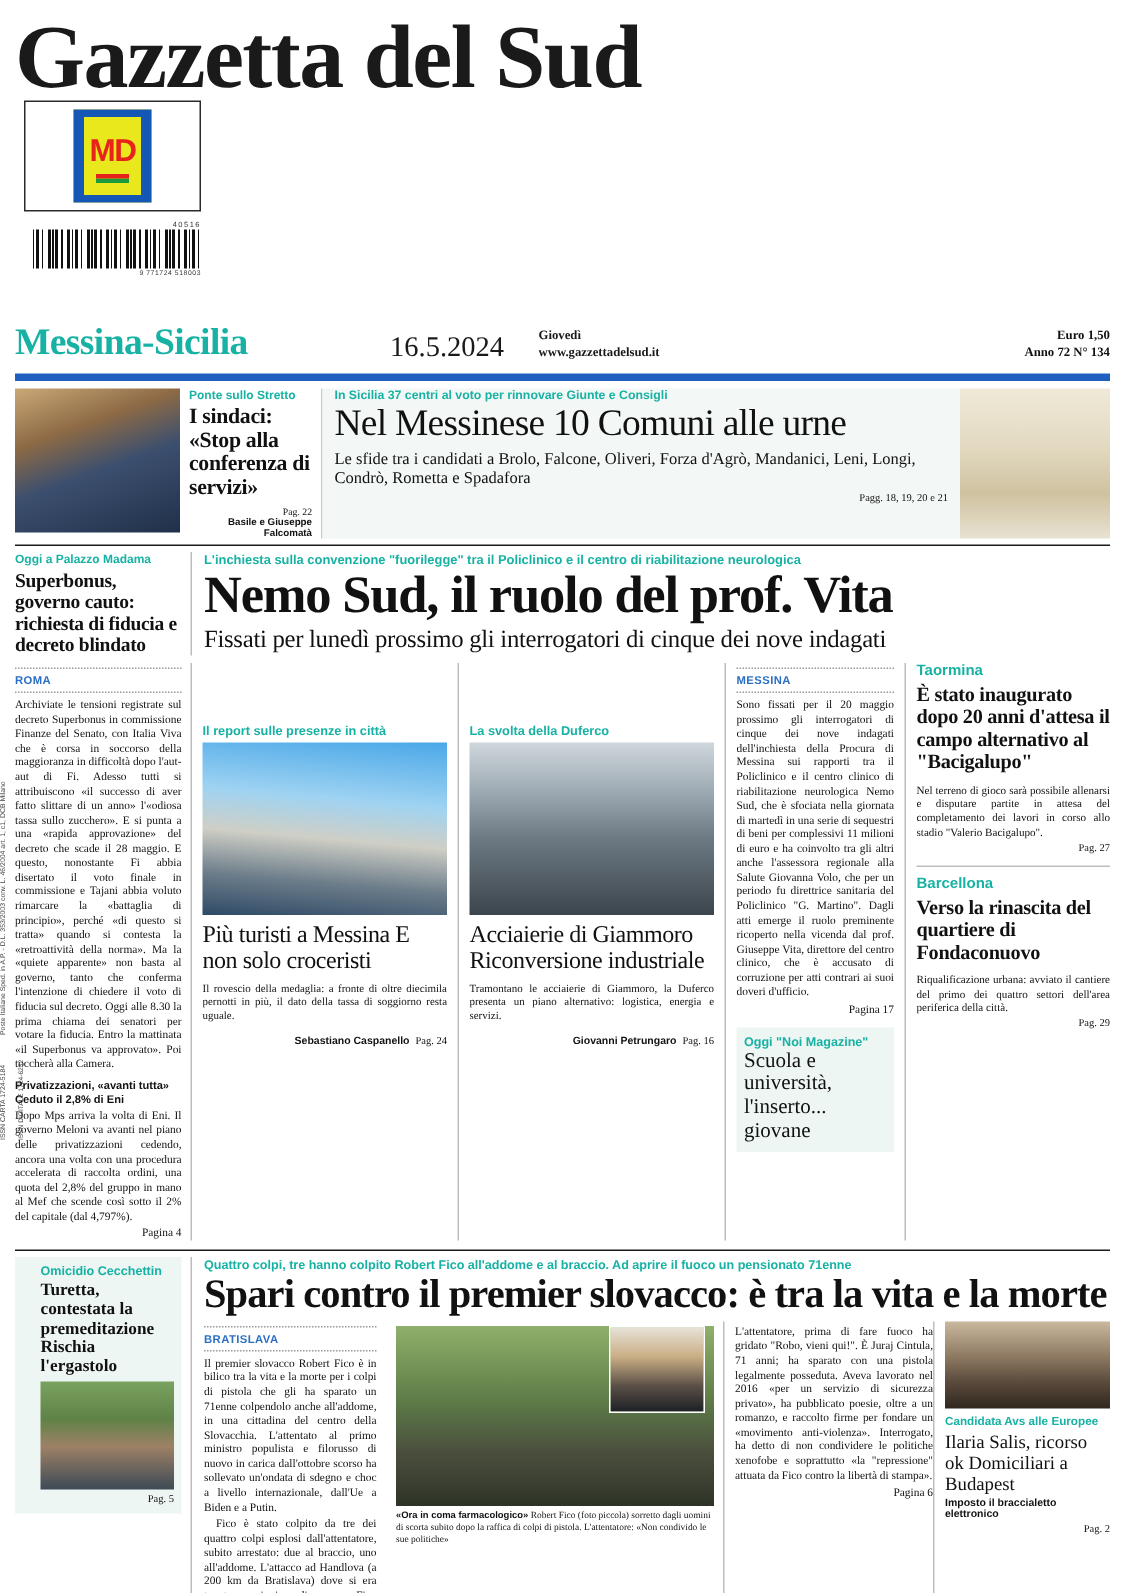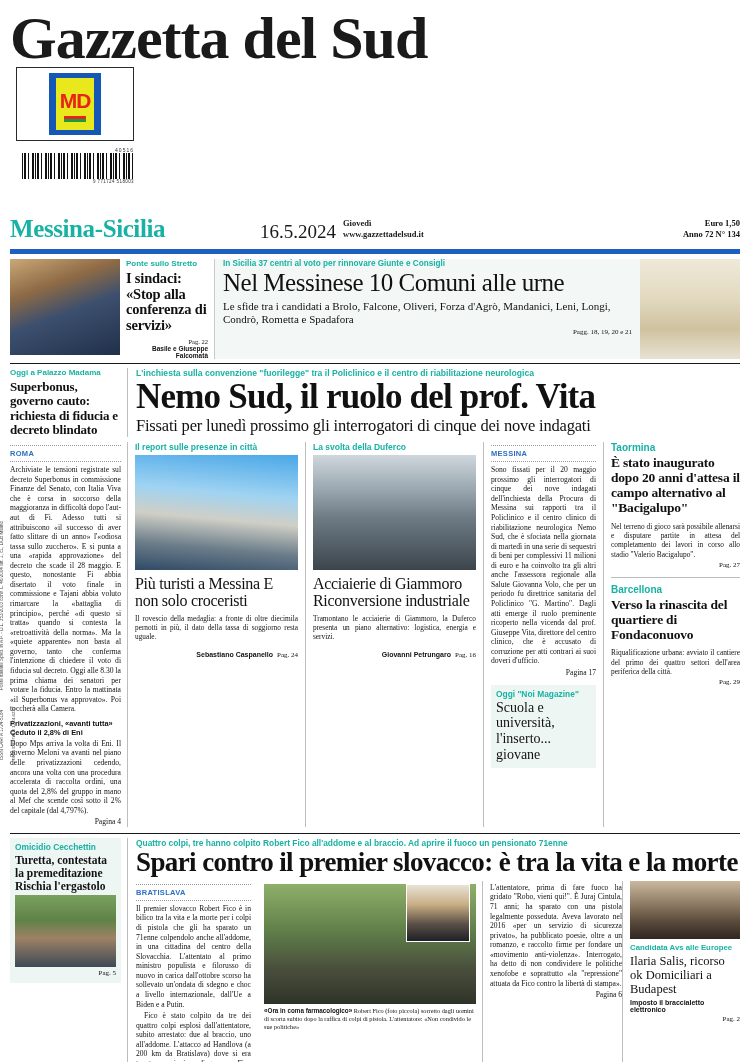--- a/index.html
+++ b/index.html
@@ -62,21 +62,21 @@
   
   .submast {
     display:flex; align-items:flex-end; padding:2px 4px 4px 4px;
     border-bottom:0;
   }
   .edition {
     font-family:"Liberation Serif", serif;
     font-weight:bold; font-size:25px; color:#17b2a4; letter-spacing:-.4px;
     flex:0 0 auto; width:250px;
   }
-  .date-block { display:flex; align-items:flex-end; gap:7px; flex:1;margin-top:32px; }
+  .date-block { display:flex; align-items:flex-end; gap:23px; flex:1;margin-top:32px; }
   .big-date { font-size:19px; color:#1a1a1a; }
   .date-sub { font-size:8.5px; line-height:1.35; color:#1a1a1a; font-weight:bold; padding-bottom:2px;}
   .price-block { text-align:right; font-size:8.5px; line-height:1.35; font-weight:bold; width:160px; padding-bottom:2px;}
 
   .blue-rule { height:5px; background:#1f5fbf; margin:2px 4px 0 4px; }
 
   
   .topstrip { display:flex; margin:5px 4px 0 4px; gap:0; height:100px; }
   .ts-left { display:flex; width:205px; border-right:1px solid #c9c9c9; padding-right:6px;}
   .ts-photo { width:110px; height:96px; border:0; overflow:hidden; position:relative; }
@@ -108,21 +108,21 @@
   .col-c { width:178px; padding:0 7px; border-right:1px solid #bdbdbd;}
   .col-d { width:120px; padding:0 7px; border-right:1px solid #bdbdbd;}
   .col-e { flex:1; padding-left:7px; }
 
   .dotrule { border-top:1px dotted #999; margin:3px 0; }
   .cityline { font-family:"Liberation Sans", sans-serif; font-weight:bold; font-size:7.5px; color:#2b6fc4; letter-spacing:.3px;}
   .body { font-size:7.6px; line-height:1.26; text-align:justify; margin-top:2px; hyphens:auto; }
   .body .pagref { display:block; text-align:right; margin-top:2px; }
   .subhead { font-family:"Liberation Sans", sans-serif; font-weight:bold; font-size:7.4px; line-height:1.22; margin-top:5px;}
 
-  .sec-kicker { font-family:"Liberation Sans", sans-serif; font-weight:bold; font-size:8.5px; color:#17b2a4; }
+  .sec-kicker { font-family:"Liberation Sans", sans-serif; font-weight:bold; font-size:8.5px; color:#17b2a4;margin-top:40px; }
   .photo { width:100%; overflow:hidden; position:relative; margin-top:3px;}
   .art-head { font-size:16px; line-height:1.08; margin-top:5px; letter-spacing:-.3px;}
   .art-sub { font-size:7.3px; line-height:1.25; margin-top:4px; text-align:justify;}
   .byline { font-family:"Liberation Sans", sans-serif; font-weight:bold; font-size:7px; }
 
   .noi-box { background:#eef6f3; padding:4px 5px 6px 5px; margin-top:7px; }
   .noi-kicker { font-family:"Liberation Sans", sans-serif; font-weight:bold; font-size:8.4px; color:#17b2a4; }
   .noi-head { font-size:14px; line-height:1.12; margin-top:1px; }
 
   .box-head { font-family:"Liberation Sans", sans-serif; font-weight:bold; font-size:10px; color:#17b2a4; }
@@ -321,21 +321,21 @@
         <div class="box-head">Barcellona</div>
         <div class="box-title">Verso la rinascita del quartiere di Fondaconuovo</div>
         <div class="box-body">Riqualificazione urbana: avviato il cantiere del primo dei quattro settori dell'area periferica della città.</div>
         <div class="box-pag">Pag. 29</div>
       </div>
     </div>
   </div>
 
   <div class="fico-wrap">
     <div class="fico-left">
-      <div style="background:#eef6f3;padding:4px 5px 6px 5px;">
+      <div style="background:#eef6f3;padding:4px 5px 6px 17px;">
         <div class="kicker-teal" style="font-size:8.4px">Omicidio Cecchettin</div>
         <div style="font-weight:bold;font-size:11.5px;line-height:1.1;margin-top:2px;">Turetta, contestata la premeditazione Rischia l'ergastolo</div>
         <div class="photo ph-turetta" style="height:72px"></div>
         <div class="box-pag">Pag. 5</div>
       </div>
     </div>
     <div class="fico-main">
       <div class="fico-kicker">Quattro colpi, tre hanno colpito Robert Fico all'addome e al braccio. Ad aprire il fuoco un pensionato 71enne</div>
       <div class="fico-head">Spari contro il premier slovacco: è tra la vita e la morte</div>
       <div class="fico-cols">

